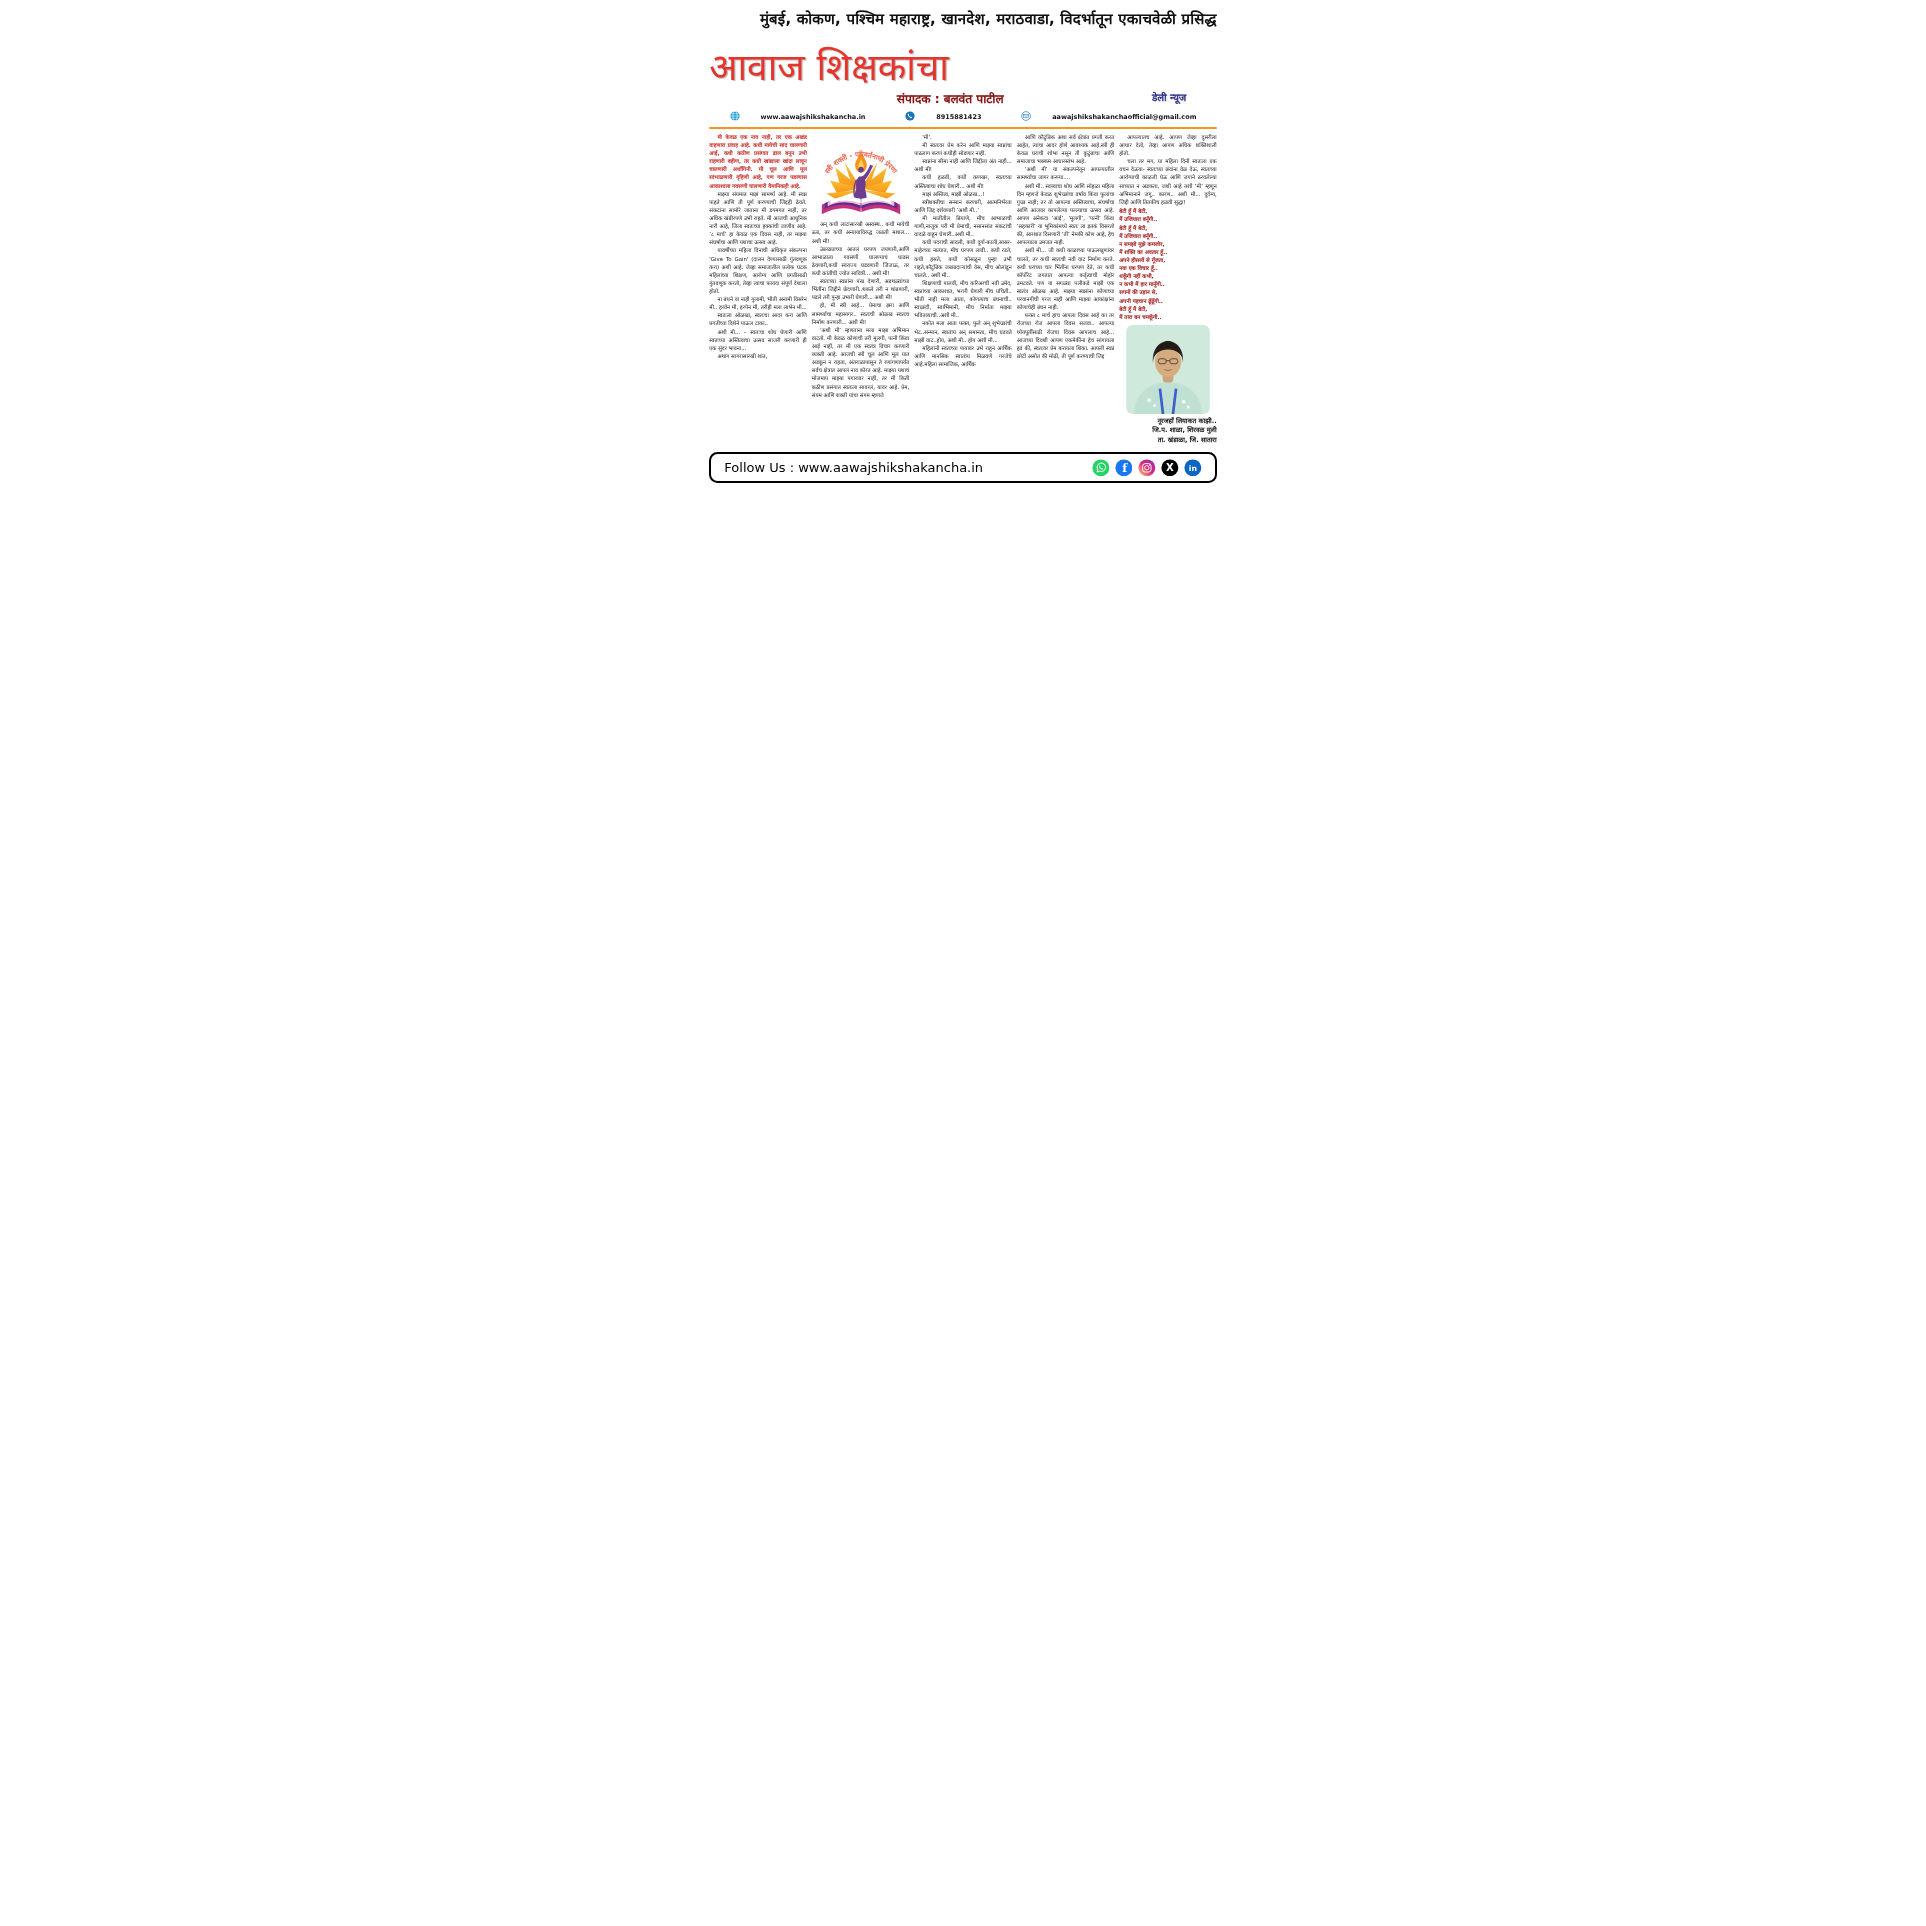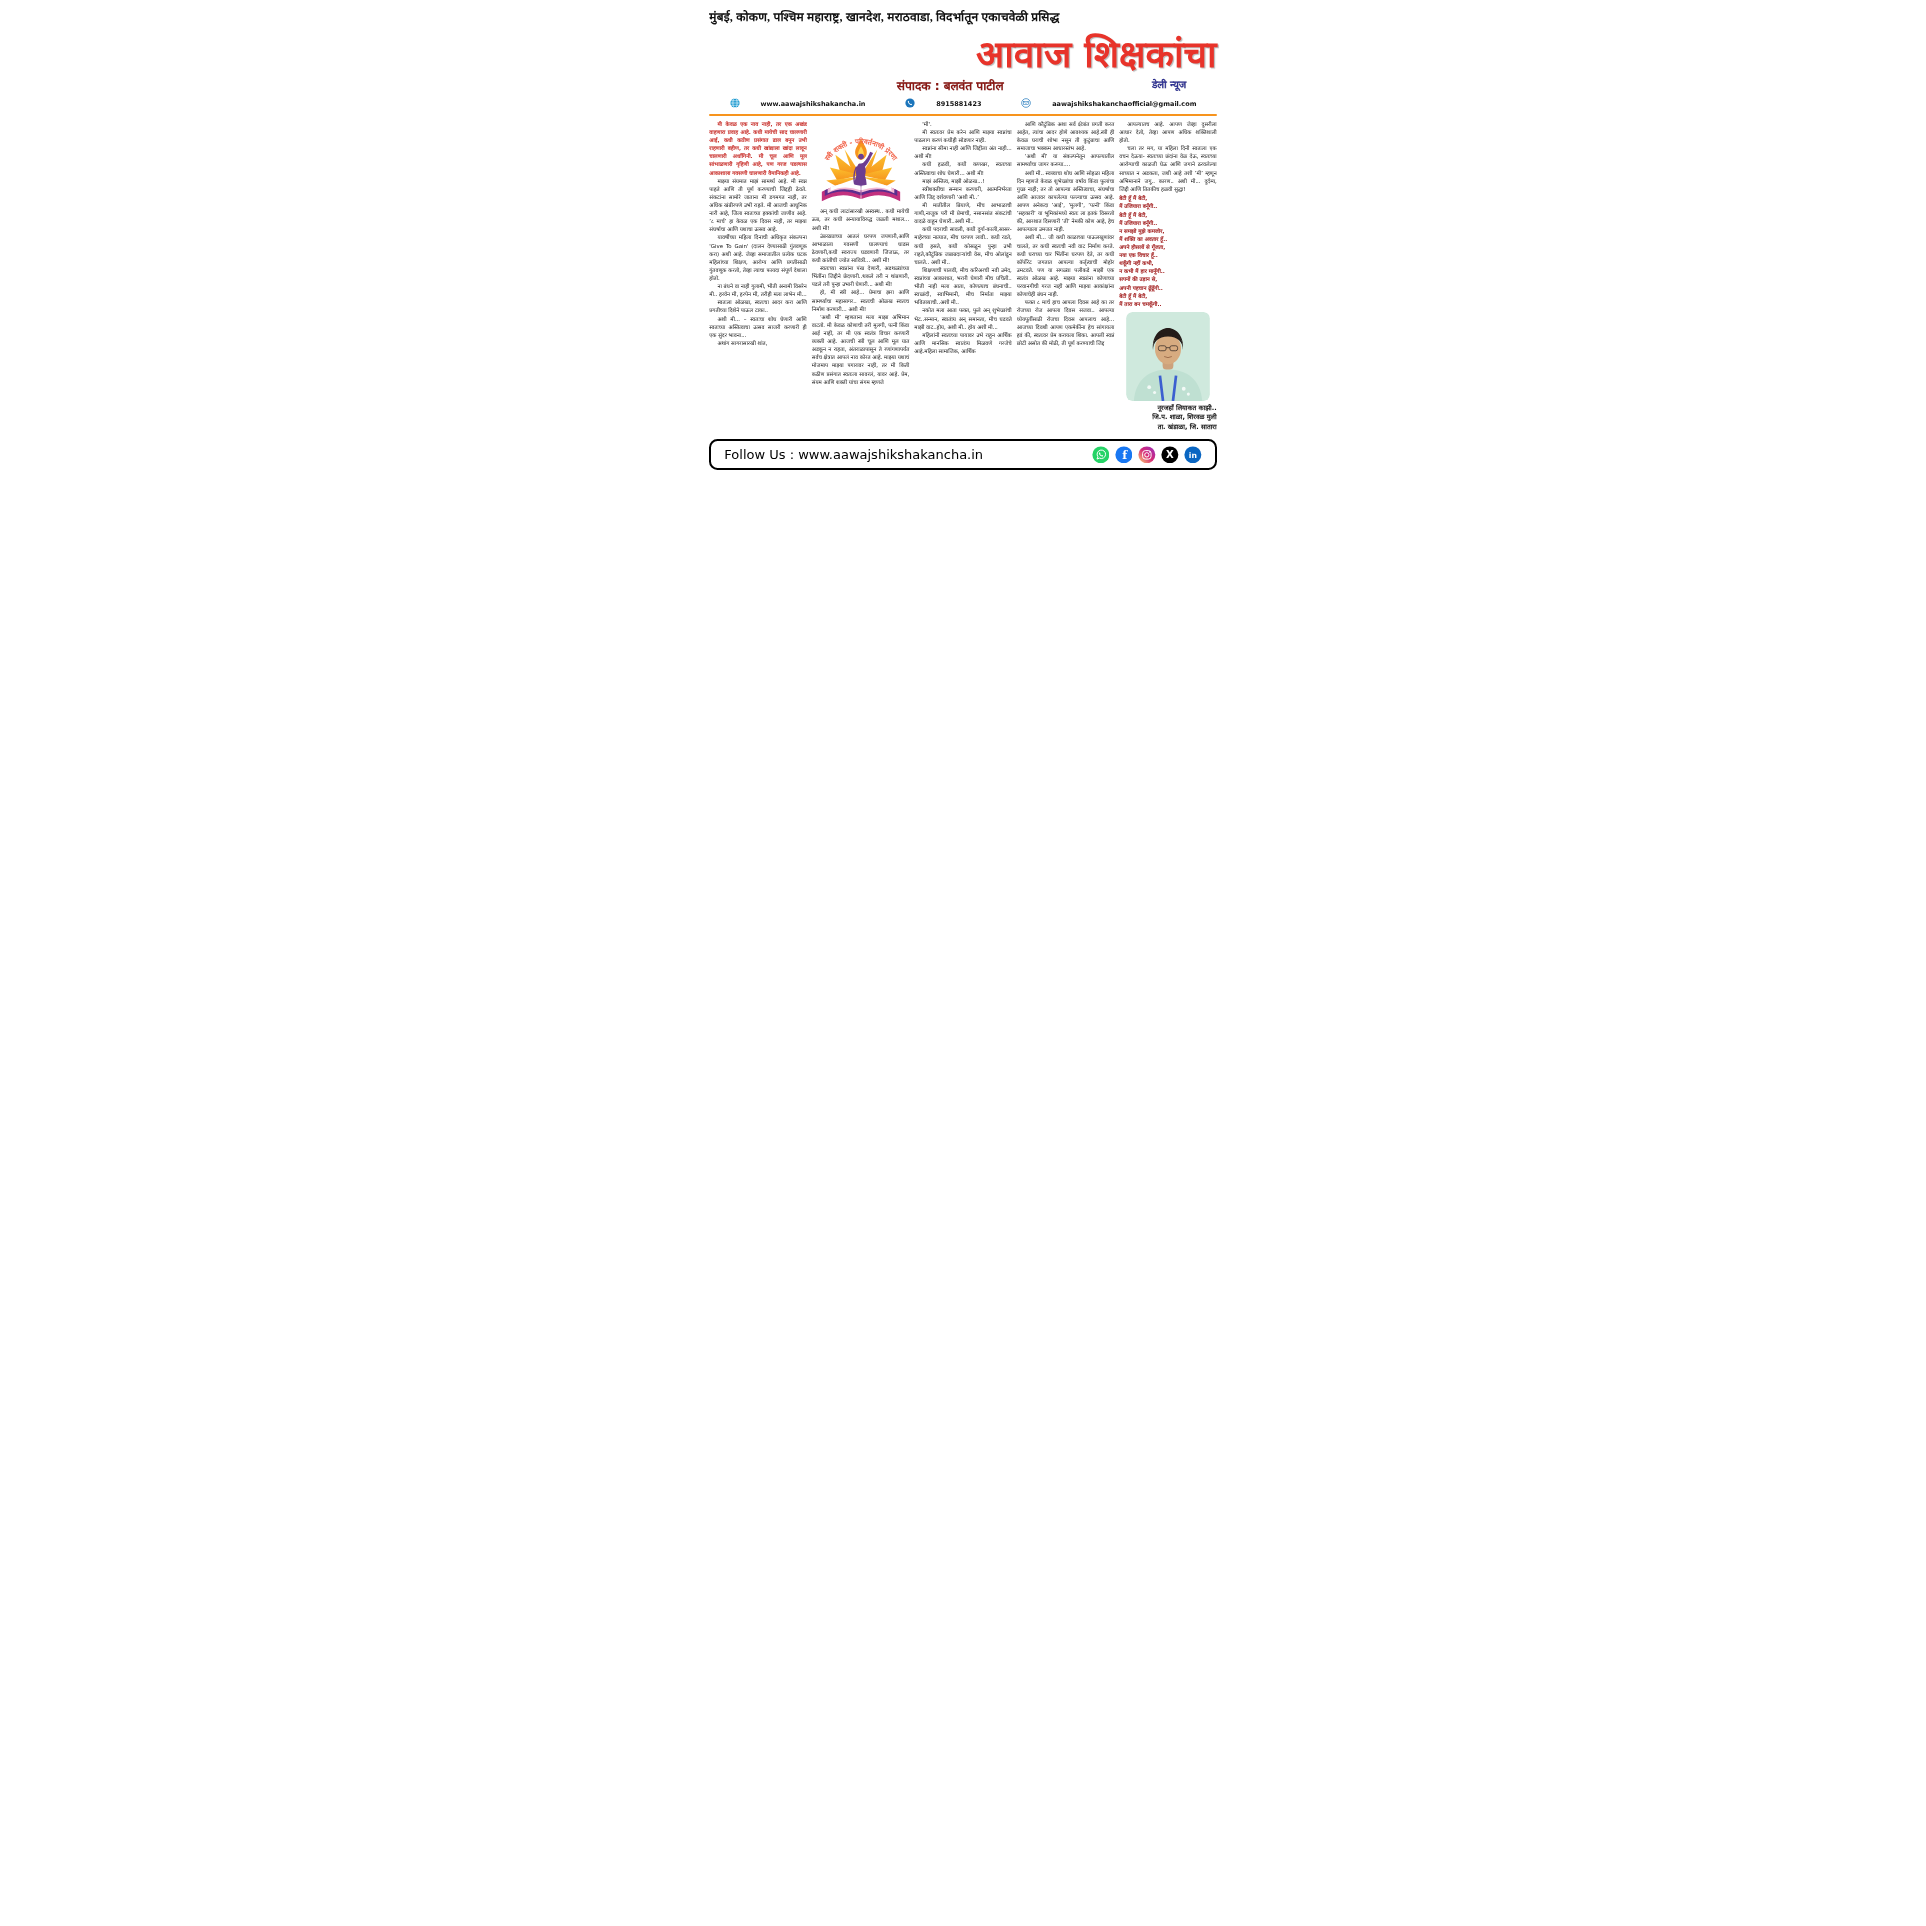--- a/index.html
+++ b/index.html
@@ -5,27 +5,27 @@
   * { box-sizing: border-box; margin: 0; padding: 0; }
   html,body { background:#ffffff; }
   body { font-family: "DejaVu Sans", "Liberation Sans", sans-serif; color:#111; }
   .page {
     width: 529px; min-height: 713px; margin: 0 auto; background:#fff;
     padding: 5.4px 10.8px 7.7px 10.8px; position: relative;
   }
 
   
   .tagline {
-    text-align:left; font-weight:bold; font-size:12px; color:#101010;
-    letter-spacing:0.2px; padding-top:3.1px;font-family:Liberation Serif, serif;
+    text-align:right; font-weight:bold; font-size:15px; color:#101010;
+    letter-spacing:0.2px; padding-top:3.1px;
   }
   .masthead {
-    text-align:right; font-weight:bold; font-size:37px; line-height:1.12;
+    text-align:left; font-weight:normal; font-size:37px; line-height:1.12;
     color:#e8332a; text-shadow: 1.2px 1.2px 0.8px rgba(60,60,60,0.35);
-    margin-top: 9px;
+    margin-top: 19px;
   }
   .subrow { position:relative; height:17.7px; margin-top:0.8px; }
   .editor {
     position:absolute; left:50%; transform:translateX(-62%);
     font-weight:bold; font-size:12px; color:#8a1713; text-shadow:0.4px 0.4px 0 rgba(0,0,0,0.2);
   }
   .edition {
     position:absolute; right:6%;
     font-weight:bold; font-size:10px; color:#2e3192; text-shadow:0.4px 0.4px 0 rgba(0,0,0,0.2);
   }

